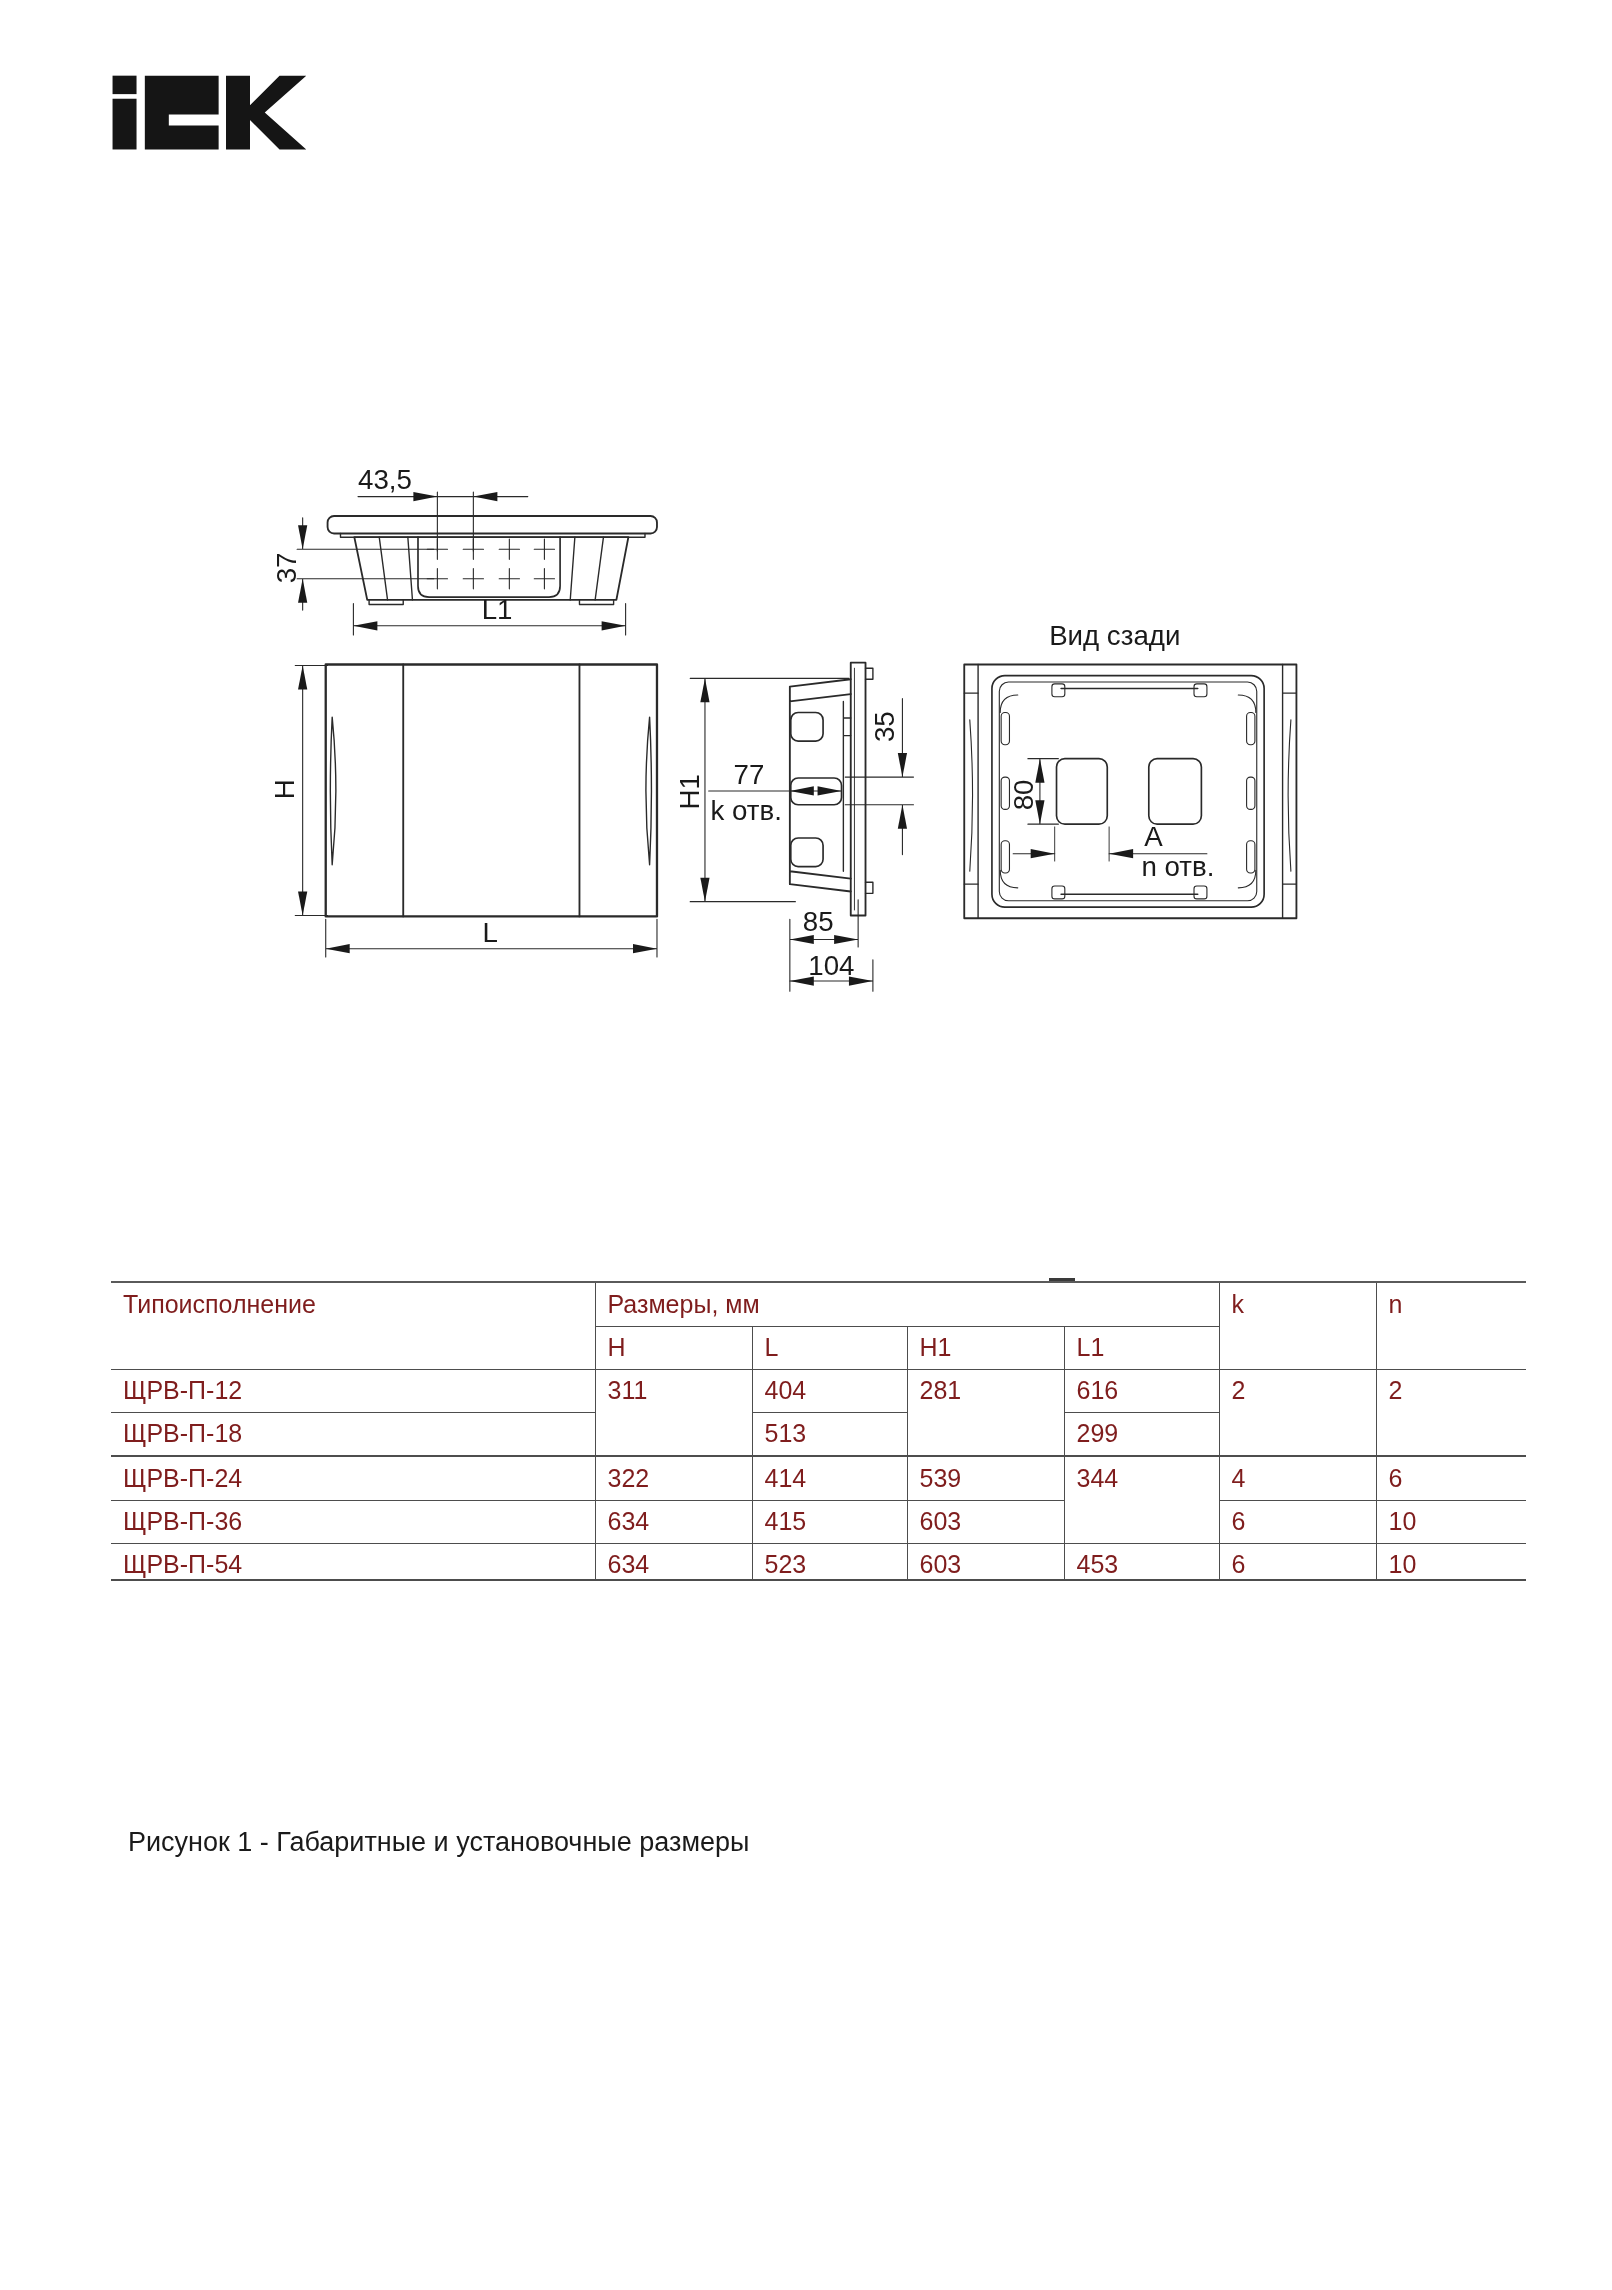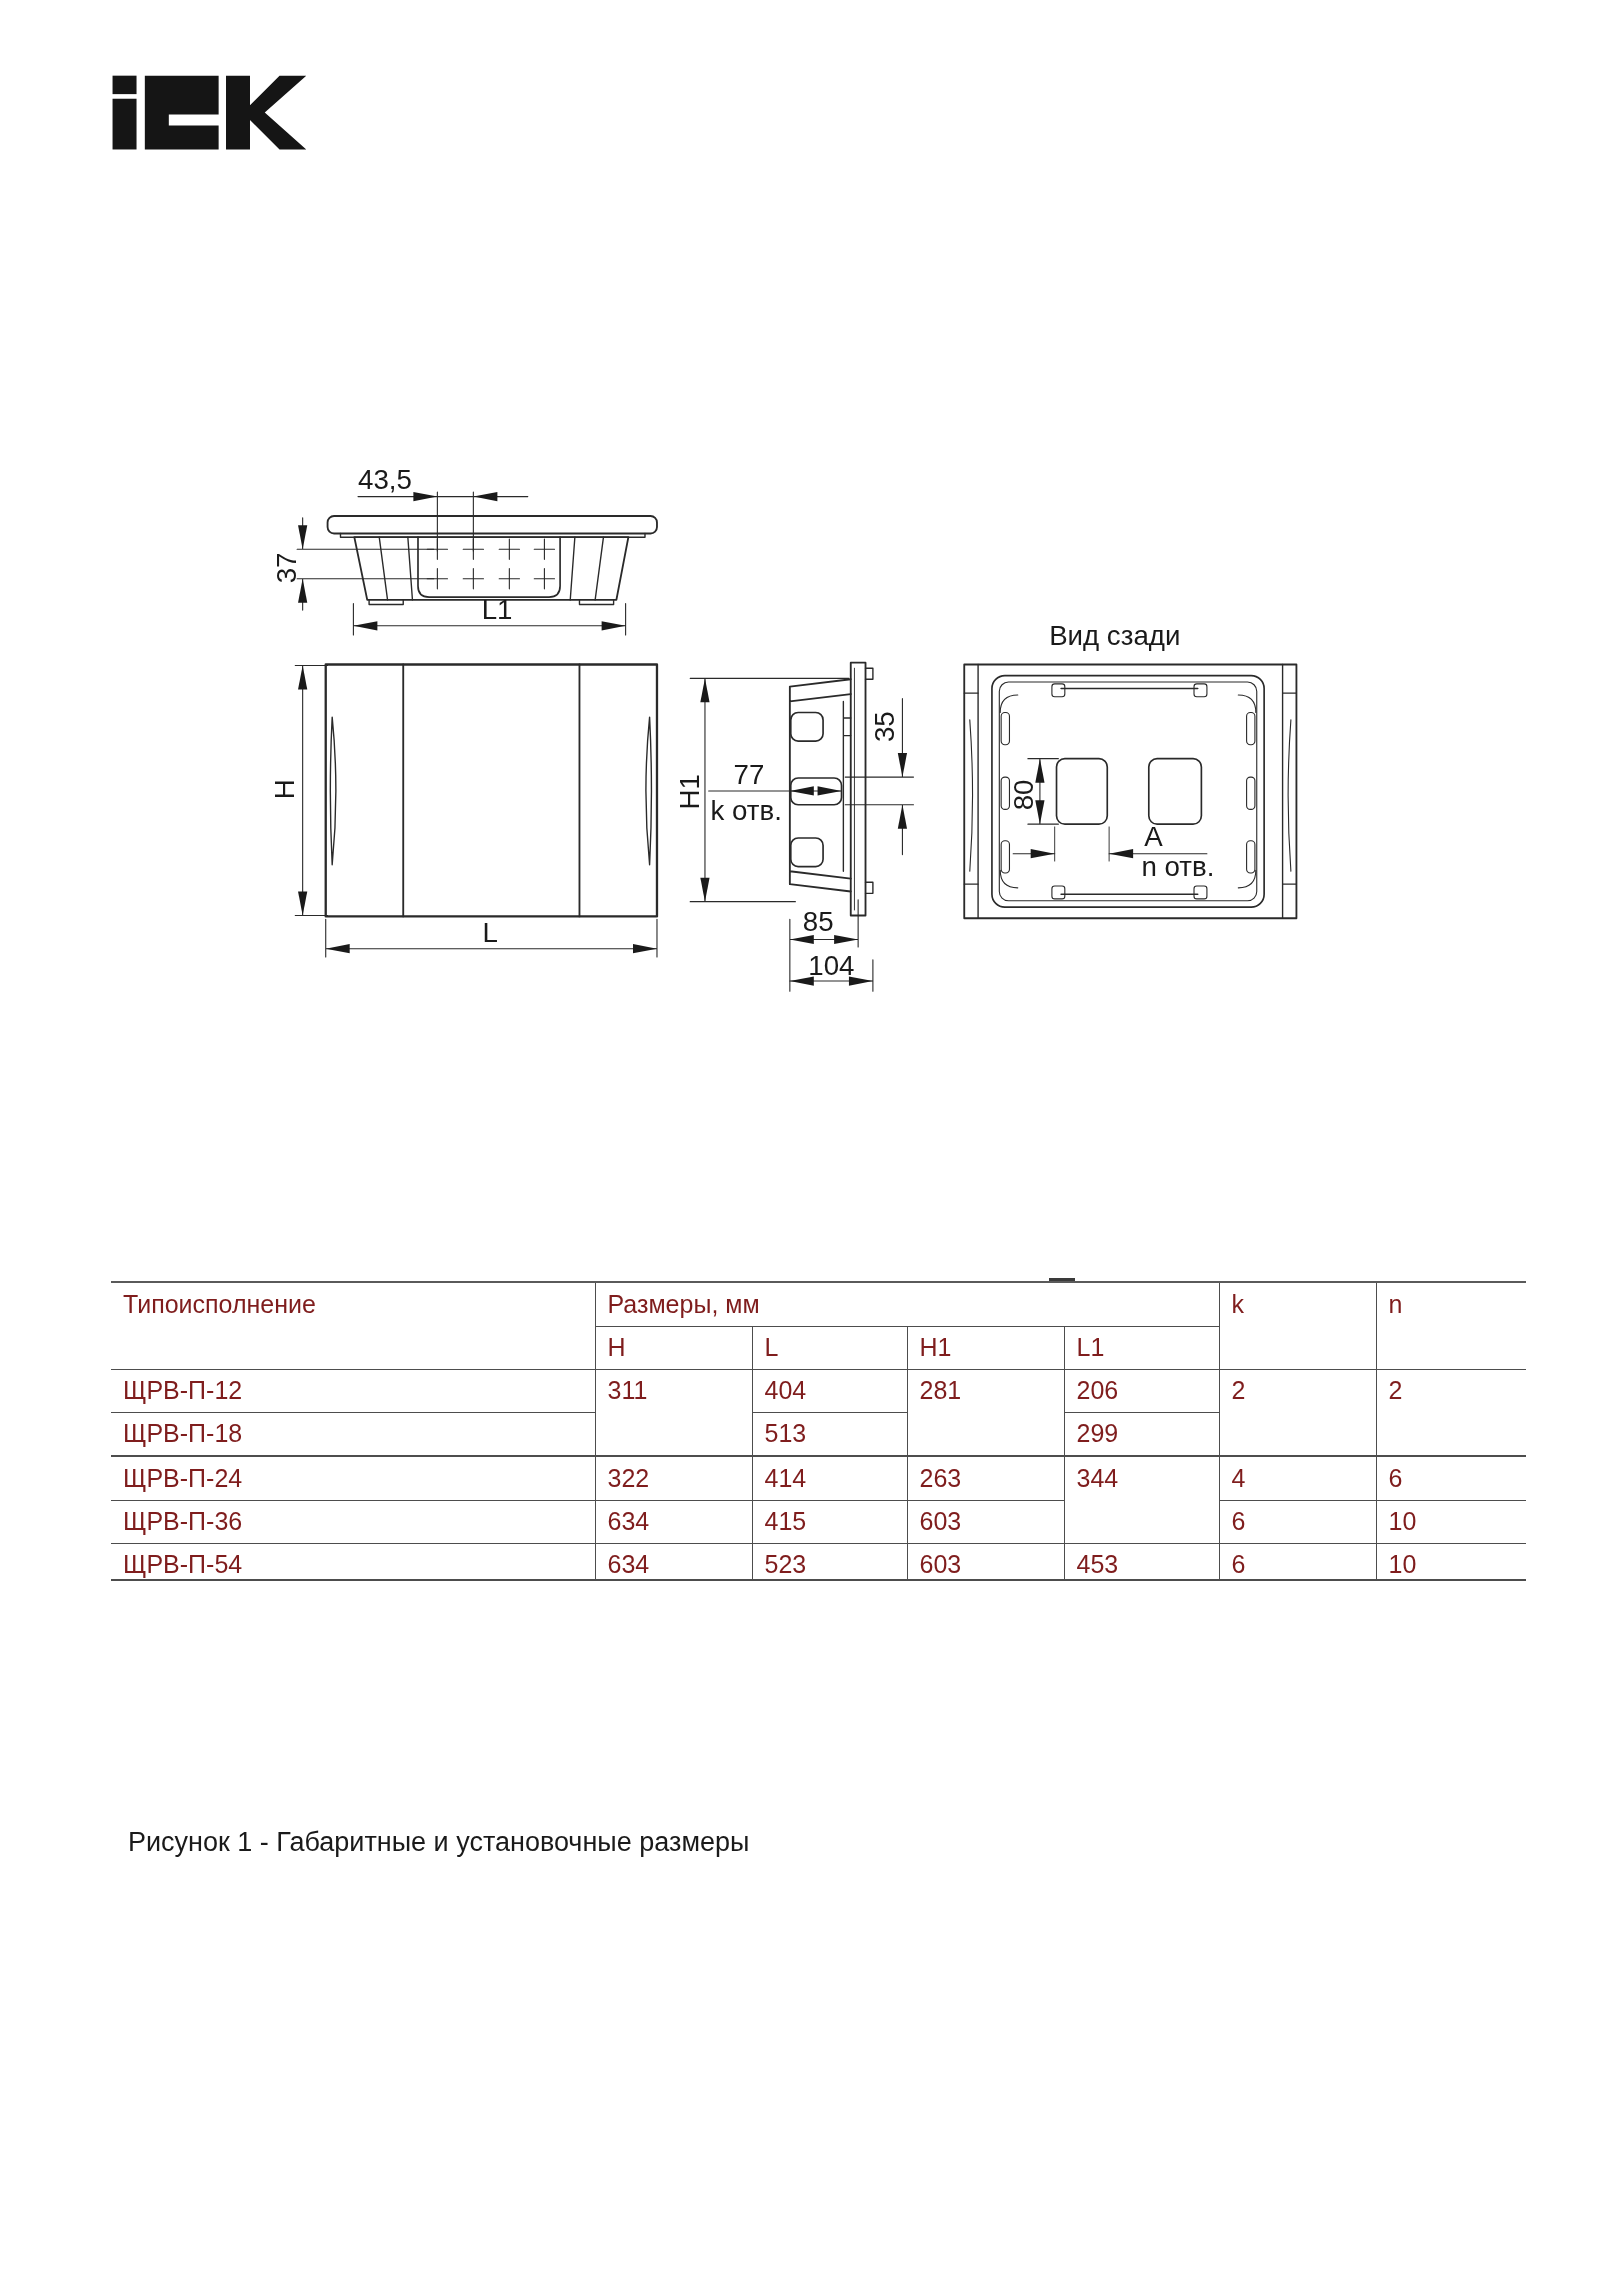--- a/index.html
+++ b/index.html
@@ -211,34 +211,34 @@
         <th>L</th>
         <th>H1</th>
         <th>L1</th>
       </tr>
 
       <tr style="height:43px">
         <td class="no-l">ЩРВ-П-12</td>
         <td rowspan="2">311</td>
         <td>404</td>
         <td rowspan="2">281</td>
-        <td>206</td>
+        <td>616</td>
         <td rowspan="2">2</td>
         <td rowspan="2" class="no-r">2</td>
       </tr>
       <tr style="height:44px">
         <td class="no-l">ЩРВ-П-18</td>
         <td>513</td>
         <td>299</td>
       </tr>
       <tr style="height:44px">
         <td class="no-l bt-med">ЩРВ-П-24</td>
         <td class="bt-med">322</td>
         <td class="bt-med">414</td>
-        <td class="bt-med">263</td>
+        <td class="bt-med">539</td>
         <td rowspan="2" class="bt-med">344</td>
         <td class="bt-med">4</td>
         <td class="no-r bt-med">6</td>
       </tr>
       <tr style="height:43px">
         <td class="no-l">ЩРВ-П-36</td>
         <td>634</td>
         <td>415</td>
         <td>603</td>
         <td>6</td>

